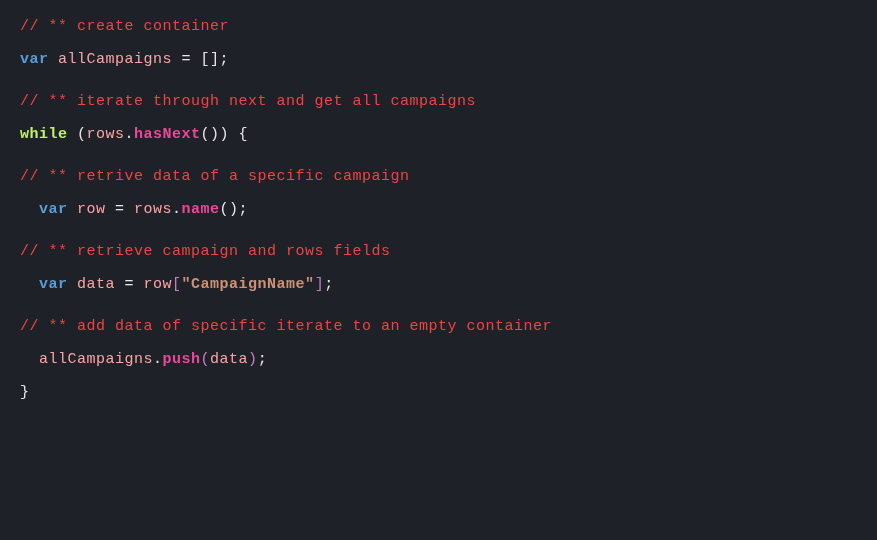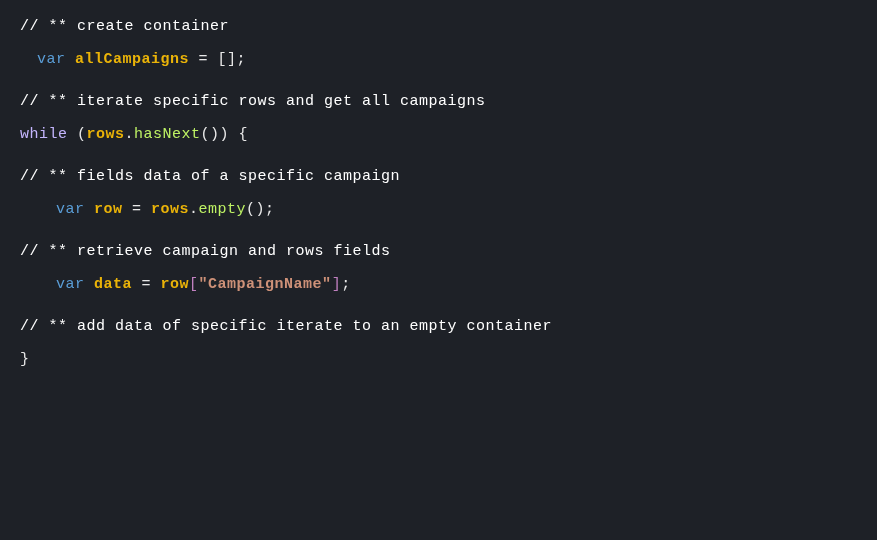--- a/index.html
+++ b/index.html
@@ -15,45 +15,44 @@
       padding: 10px 20px;
       width: 877px;
       height: 540px;
       letter-spacing: 0.5px;
     }
     .code-line {
       white-space: pre;
       display: block;
     }
     .comment {
-      color: #ffffff;
+      color: #ef4444;
     }
     .keyword-var {
       color: #5a9dd6;
-      font-weight: normal;
-      margin-left: 17px;
+      font-weight: bold;
     }
     .keyword-while {
-      color: #c4b5fd;
-      font-weight: normal;
+      color: #bef264;
+      font-weight: bold;
       margin-top: 13px;
     }
     .identifier {
-      color: #eab308;
-      font-weight: bold;
+      color: #fca5a5;
+      font-weight: normal;
     }
     .punct {
       color: #e8e8e8;
     }
     .brace {
       color: #e8e8e8;
     }
     .method {
-      color: #bef264;
-      font-weight: normal;
+      color: #ec4899;
+      font-weight: bold;
     }
     .string {
       color: #ce9178;
       font-weight: bold;
     }
     .dot {
       color: #e8e8e8;
     }
     .paren {
       color: #c080c0;
@@ -66,36 +65,37 @@
 <body>
 
 <div>
 
 <span class="code-line"><span class="comment">// ** create container</span></span>
 
 <span class="code-line"><span class="keyword-var">var</span><span> </span><span class="identifier">allCampaigns</span><span class="punct"> = [];</span></span>
 
 <div class="spacer"></div>
 
-<span class="code-line"><span class="comment">// ** iterate specific rows and get all campaigns</span></span>
+<span class="code-line"><span class="comment">// ** iterate through next and get all campaigns</span></span>
 
 <span class="code-line"><span class="keyword-while">while</span><span class="punct"> (</span><span class="identifier">rows</span><span class="dot">.</span><span class="method">hasNext</span><span class="punct">()) {</span></span>
 
 <div class="spacer"></div>
 
-<span class="code-line"><span class="comment">// ** fields data of a specific campaign</span></span>
+<span class="code-line"><span class="comment">// ** retrive data of a specific campaign</span></span>
 
-<span class="code-line"><span>  </span><span class="keyword-var">var</span><span class="identifier"> row</span><span class="punct"> = </span><span class="identifier">rows</span><span class="dot">.</span><span class="method">empty</span><span class="punct">();</span></span>
+<span class="code-line"><span>  </span><span class="keyword-var">var</span><span class="identifier"> row</span><span class="punct"> = </span><span class="identifier">rows</span><span class="dot">.</span><span class="method">name</span><span class="punct">();</span></span>
 
 <div class="spacer"></div>
 
 <span class="code-line"><span class="comment">// ** retrieve campaign and rows fields</span></span>
 
 <span class="code-line"><span>  </span><span class="keyword-var">var</span><span class="identifier"> data</span><span class="punct"> = </span><span class="identifier">row</span><span class="paren">[</span><span class="string">"CampaignName"</span><span class="paren">]</span><span class="punct">;</span></span>
 
 <div class="spacer"></div>
 
 <span class="code-line"><span class="comment">// ** add data of specific iterate to an empty container</span></span>
 
+<span class="code-line"><span>  </span><span class="identifier">allCampaigns</span><span class="dot">.</span><span class="method">push</span><span class="paren">(</span><span class="identifier">data</span><span class="paren">)</span><span class="punct">;</span></span>
 
 <span class="code-line"><span class="brace">}</span></span>
 
 </div>
 
 </body></html>

